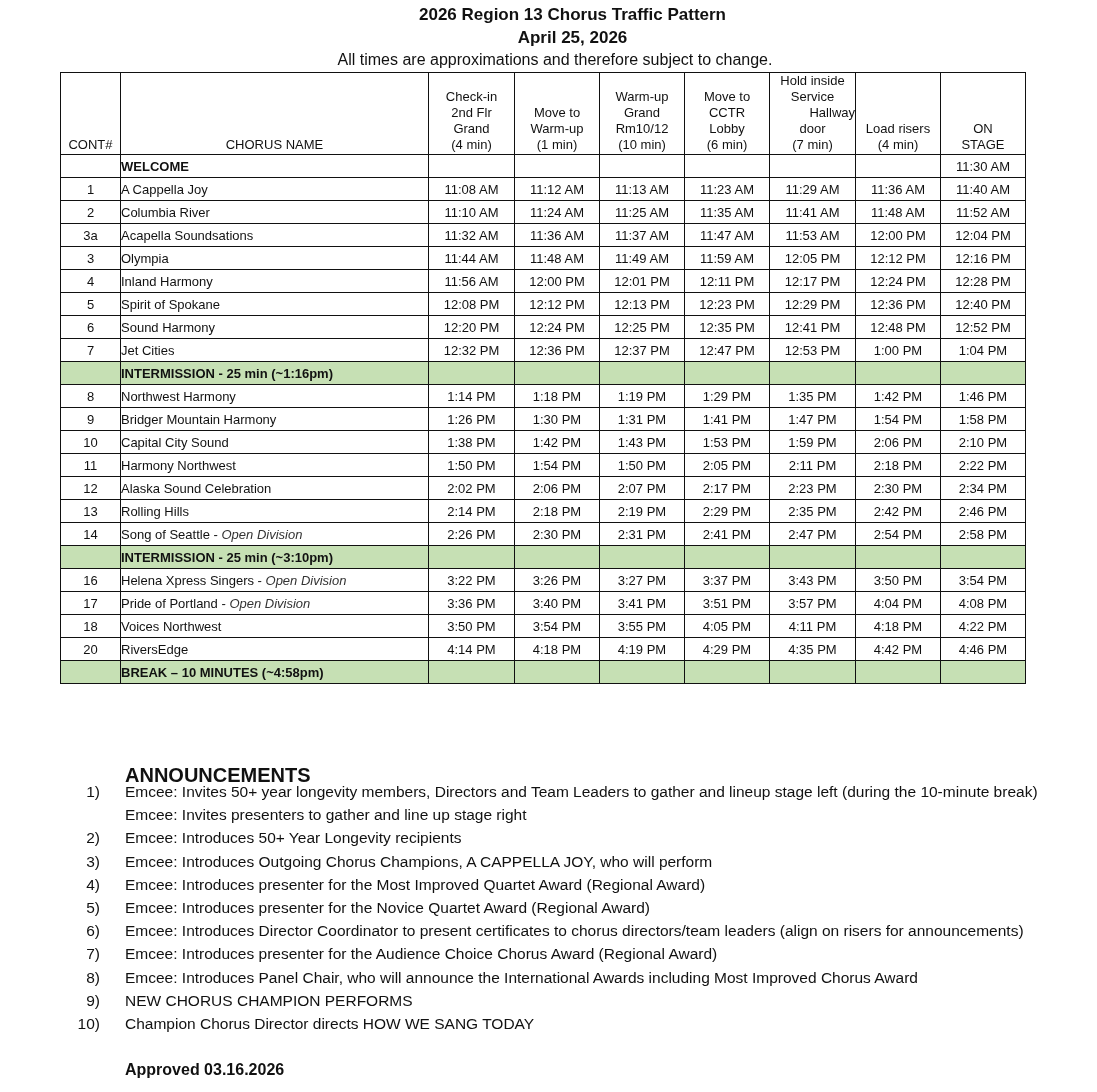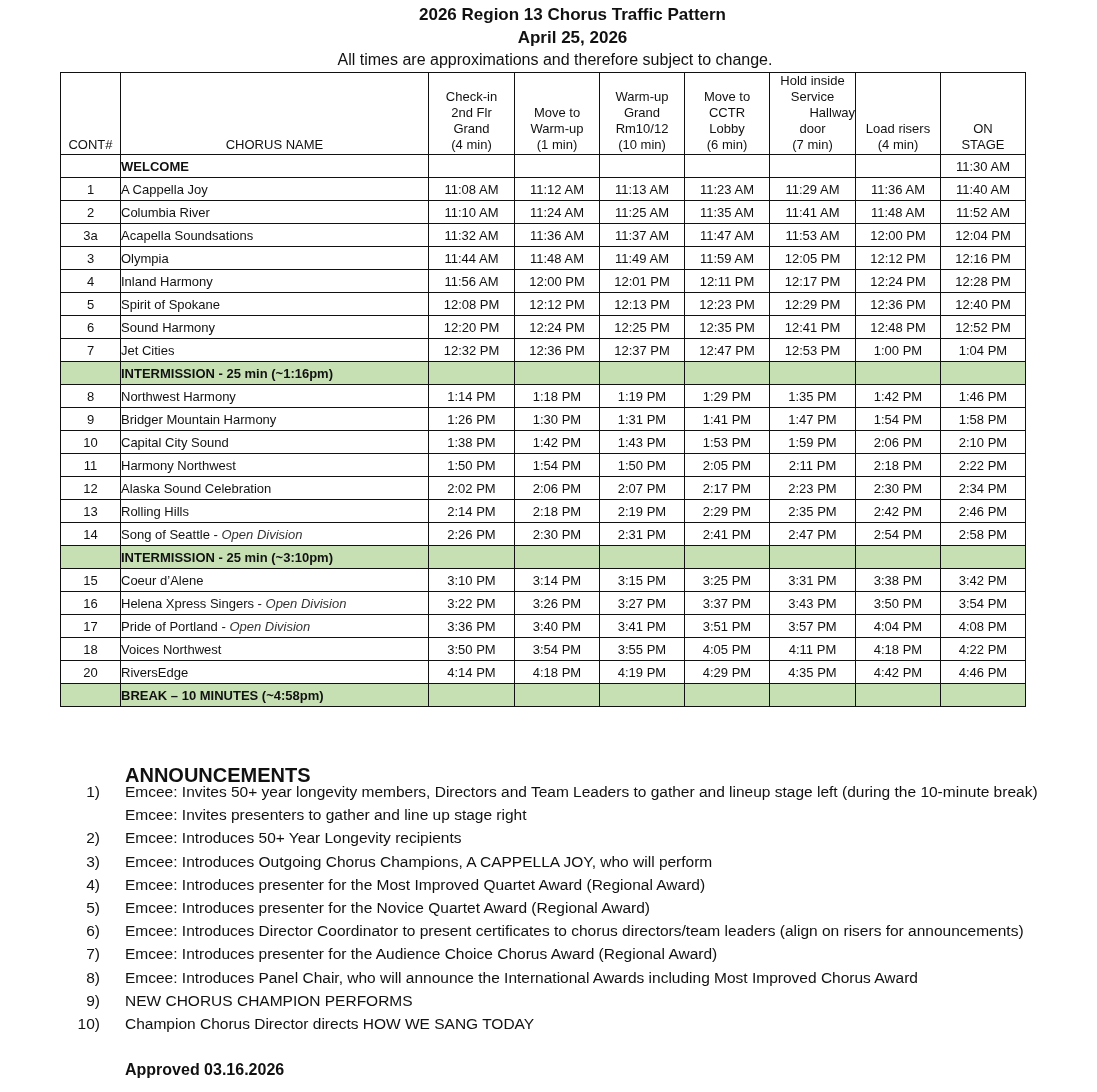--- a/index.html
+++ b/index.html
@@ -303,31 +303,20 @@
         <td class="name"><span>INTERMISSION - 25 min (~3:10pm)</span></td>
         <td class="time"></td>
         <td class="time"></td>
         <td class="time"></td>
         <td class="time"></td>
         <td class="time"></td>
         <td class="time"></td>
         <td class="time"></td>
       </tr>
       <tr class="chorus">
-        <td class="num">15</td>
-        <td class="name"><span>Coeur d’Alene</span></td>
-        <td class="time">3:10 PM</td>
-        <td class="time">3:14 PM</td>
-        <td class="time">3:15 PM</td>
-        <td class="time">3:25 PM</td>
-        <td class="time">3:31 PM</td>
-        <td class="time">3:38 PM</td>
-        <td class="time">3:42 PM</td>
-      </tr>
-      <tr class="chorus">
         <td class="num">16</td>
         <td class="name"><span>Helena Xpress Singers</span><span> - </span><span class="div-note">Open Division</span></td>
         <td class="time">3:22 PM</td>
         <td class="time">3:26 PM</td>
         <td class="time">3:27 PM</td>
         <td class="time">3:37 PM</td>
         <td class="time">3:43 PM</td>
         <td class="time">3:50 PM</td>
         <td class="time">3:54 PM</td>
       </tr>

